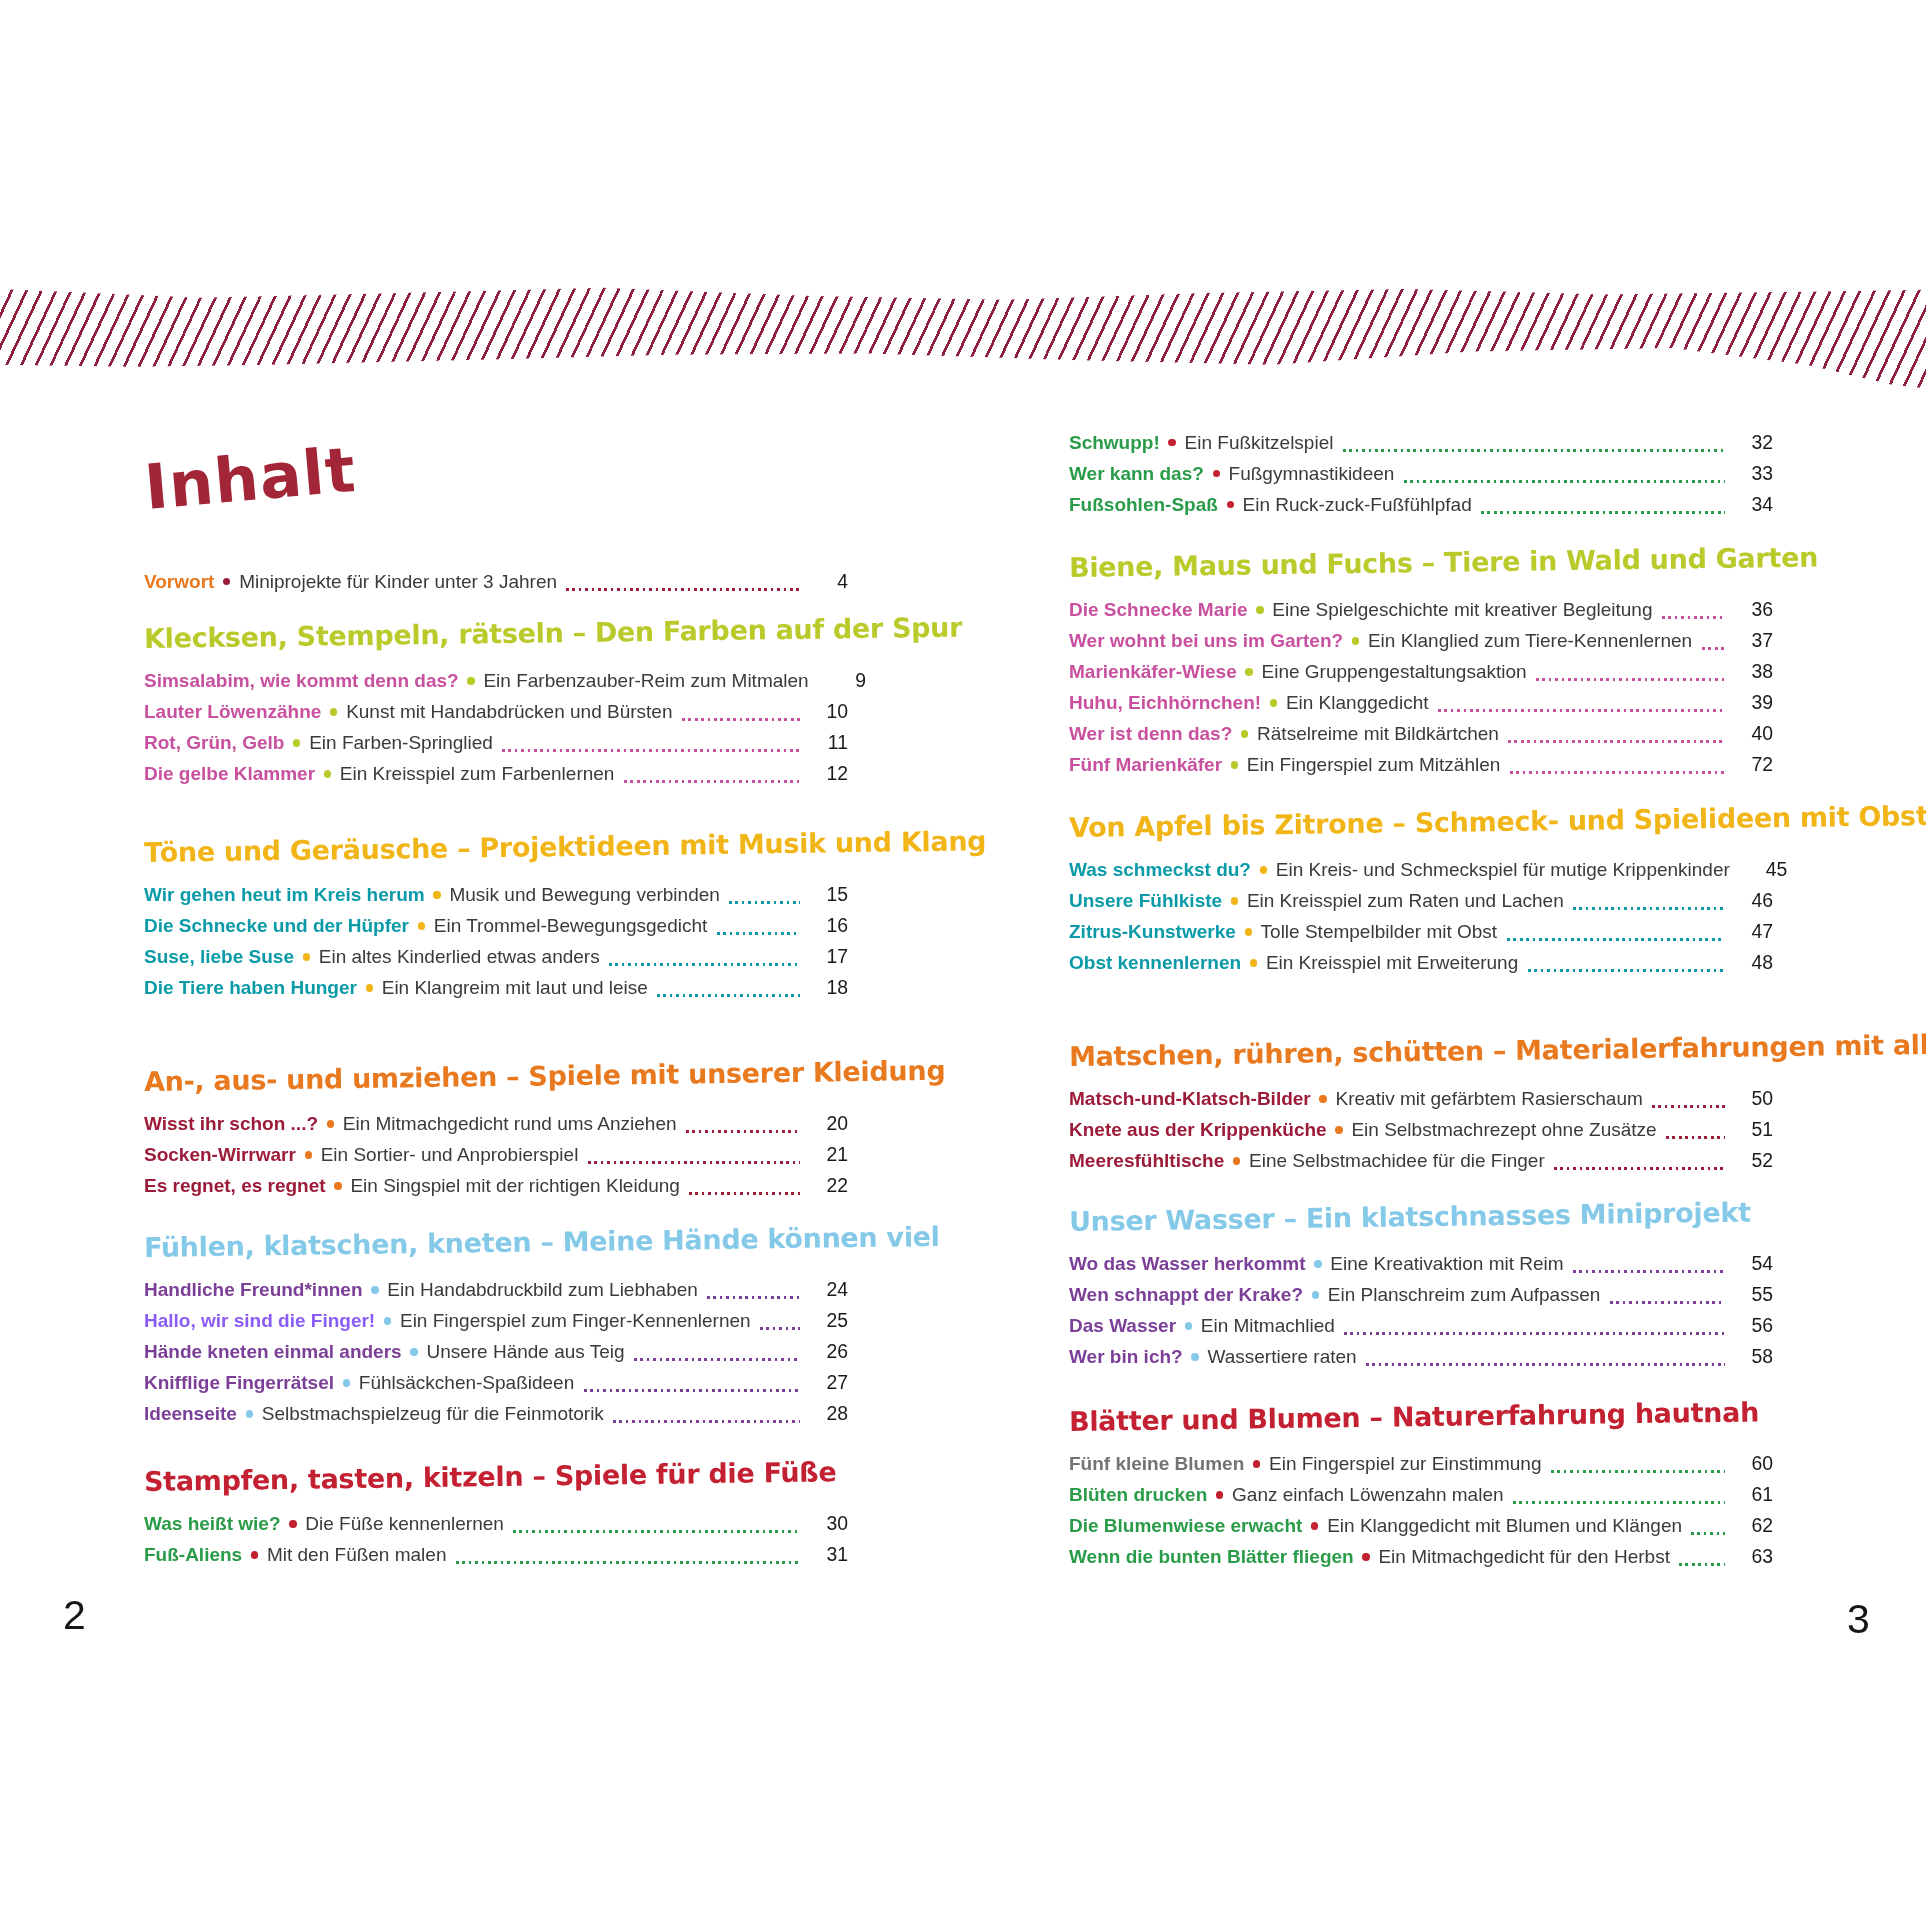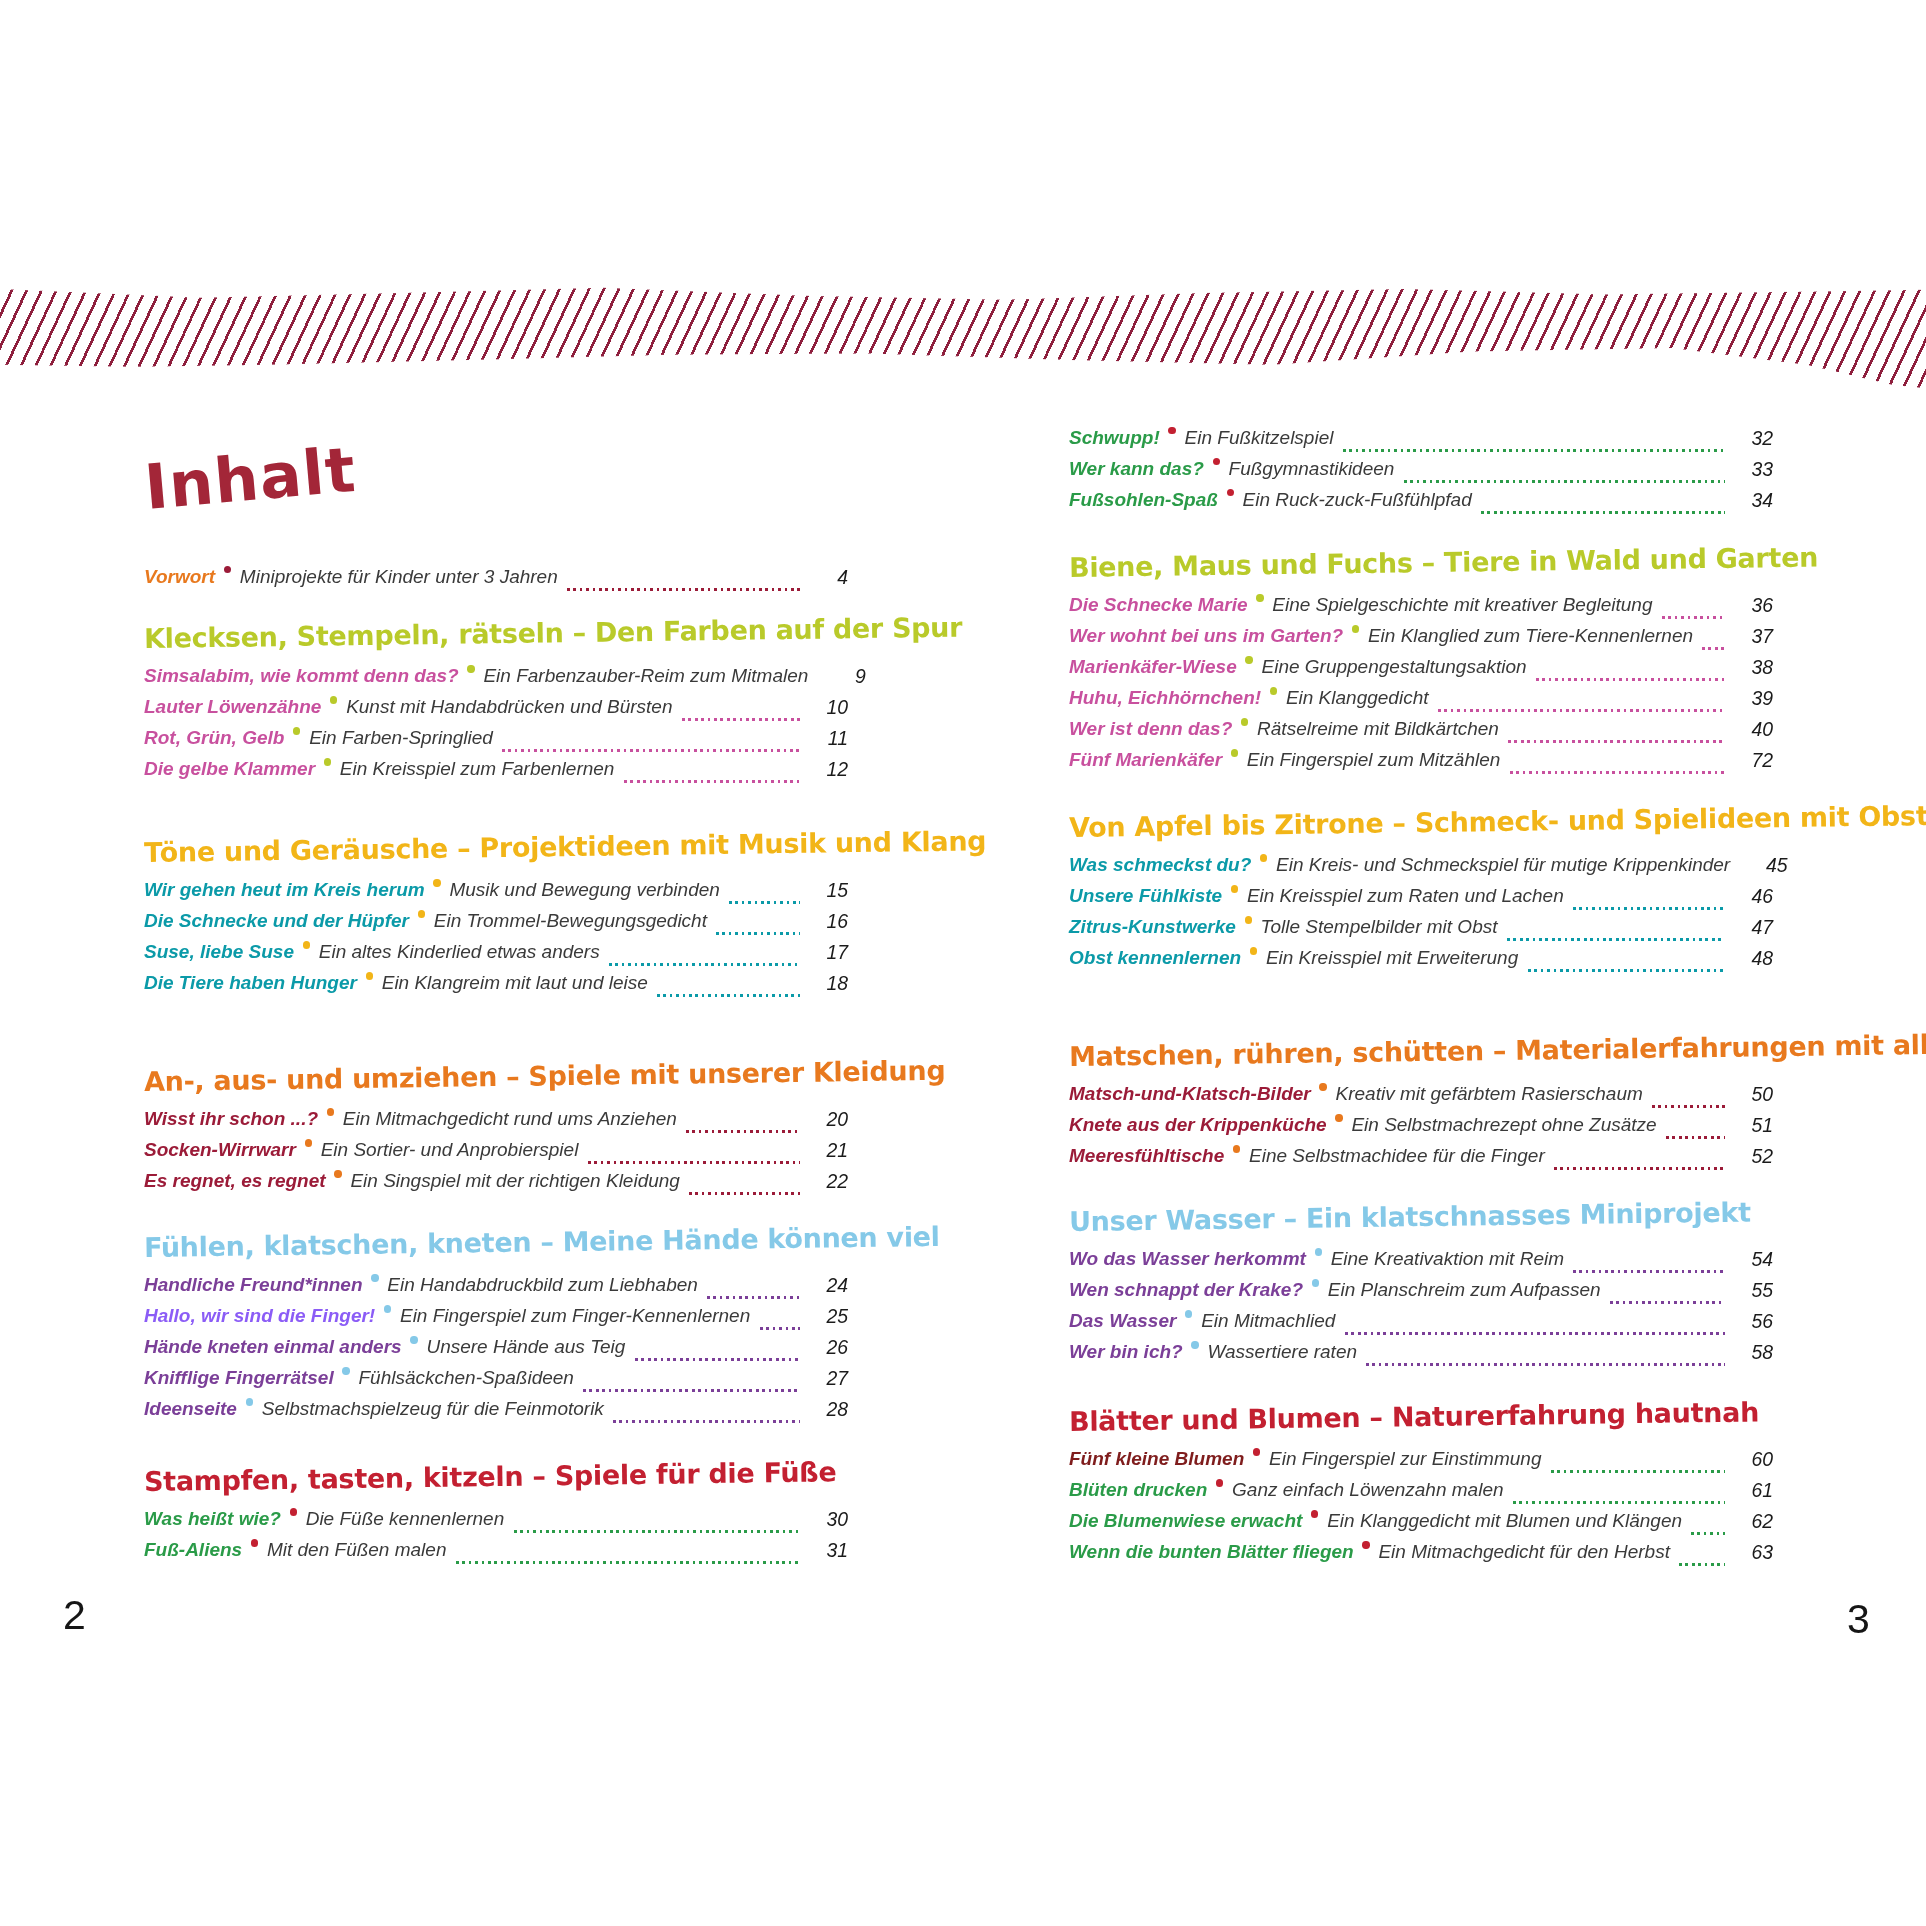--- a/index.html
+++ b/index.html
@@ -14,21 +14,21 @@
   .doc-title{position:absolute;left:148px;top:409px;font-size:62px;font-weight:700;
         letter-spacing:1.3px;transform:rotate(-5deg);transform-origin:left bottom;
         font-family:"DejaVu Sans",sans-serif;}
   .page-col{position:absolute;top:0;height:1926px;}
   .section{position:absolute;left:0;right:0;}
   .sec-heading{font-size:27px;line-height:43px;font-weight:700;white-space:nowrap;
         letter-spacing:-0.3px;transform:rotate(-0.8deg);transform-origin:left center;
         font-family:"DejaVu Sans",sans-serif;}
   .rows{margin-top:5.4px;}
   .rows.no-head{margin-top:0;}
-  .row{display:flex;align-items:flex-start;height:31px;font-size:19px;font-style:italic;}
+  .row{display:flex;align-items:center;height:31px;font-size:19px;}
   .row .t{font-weight:700;white-space:nowrap;flex:none;}
   .row .b{width:7.4px;height:7.4px;border-radius:50%;margin:0 8.7px;flex:none;}
   .row .d{color:#3a3a3a;white-space:nowrap;flex:none;}
   .row .leader{flex:1;height:3px;align-self:flex-end;margin:0 8px 6px 9.4px;}
   .row .n{flex:none;width:40px;text-align:right;color:#1b1b1b;font-weight:500;font-size:19.4px;}
   .corner{position:absolute;font-size:41px;color:#151515;
         font-family:"Liberation Sans",sans-serif;}
   .corner.left{left:63px;top:1592px;}
   .corner.right{left:1847px;top:1596px;}
 </style>
@@ -364,21 +364,21 @@
             <span class="d">Wassertiere raten</span>
             <span class="leader" style="background: repeating-linear-gradient(90deg, rgb(123, 63, 152) 0px, rgb(123, 63, 152) 2.7px, rgba(0, 0, 0, 0) 2.7px, rgba(0, 0, 0, 0) 6.4px);"></span>
             <span class="n">58</span>
           </div>
         </div>
       </div>
       <div class="section" style="top: 1400px;">
         <div class="sec-heading" style="color: rgb(195, 32, 49);">Blätter und Blumen – Naturerfahrung hautnah</div>
         <div class="rows">
           <div class="row">
-            <span class="t" style="color: #7f1d1d;">Fünf kleine Blumen</span>
+            <span class="t" style="color: #737373;">Fünf kleine Blumen</span>
             <span class="b" style="background: rgb(195, 32, 49);"></span>
             <span class="d">Ein Fingerspiel zur Einstimmung</span>
             <span class="leader" style="background: repeating-linear-gradient(90deg, rgb(42, 155, 72) 0px, rgb(42, 155, 72) 2.7px, rgba(0, 0, 0, 0) 2.7px, rgba(0, 0, 0, 0) 6.4px);"></span>
             <span class="n">60</span>
           </div>
           <div class="row">
             <span class="t" style="color: rgb(42, 155, 72);">Blüten drucken</span>
             <span class="b" style="background: rgb(195, 32, 49);"></span>
             <span class="d">Ganz einfach Löwenzahn malen</span>
             <span class="leader" style="background: repeating-linear-gradient(90deg, rgb(42, 155, 72) 0px, rgb(42, 155, 72) 2.7px, rgba(0, 0, 0, 0) 2.7px, rgba(0, 0, 0, 0) 6.4px);"></span>

